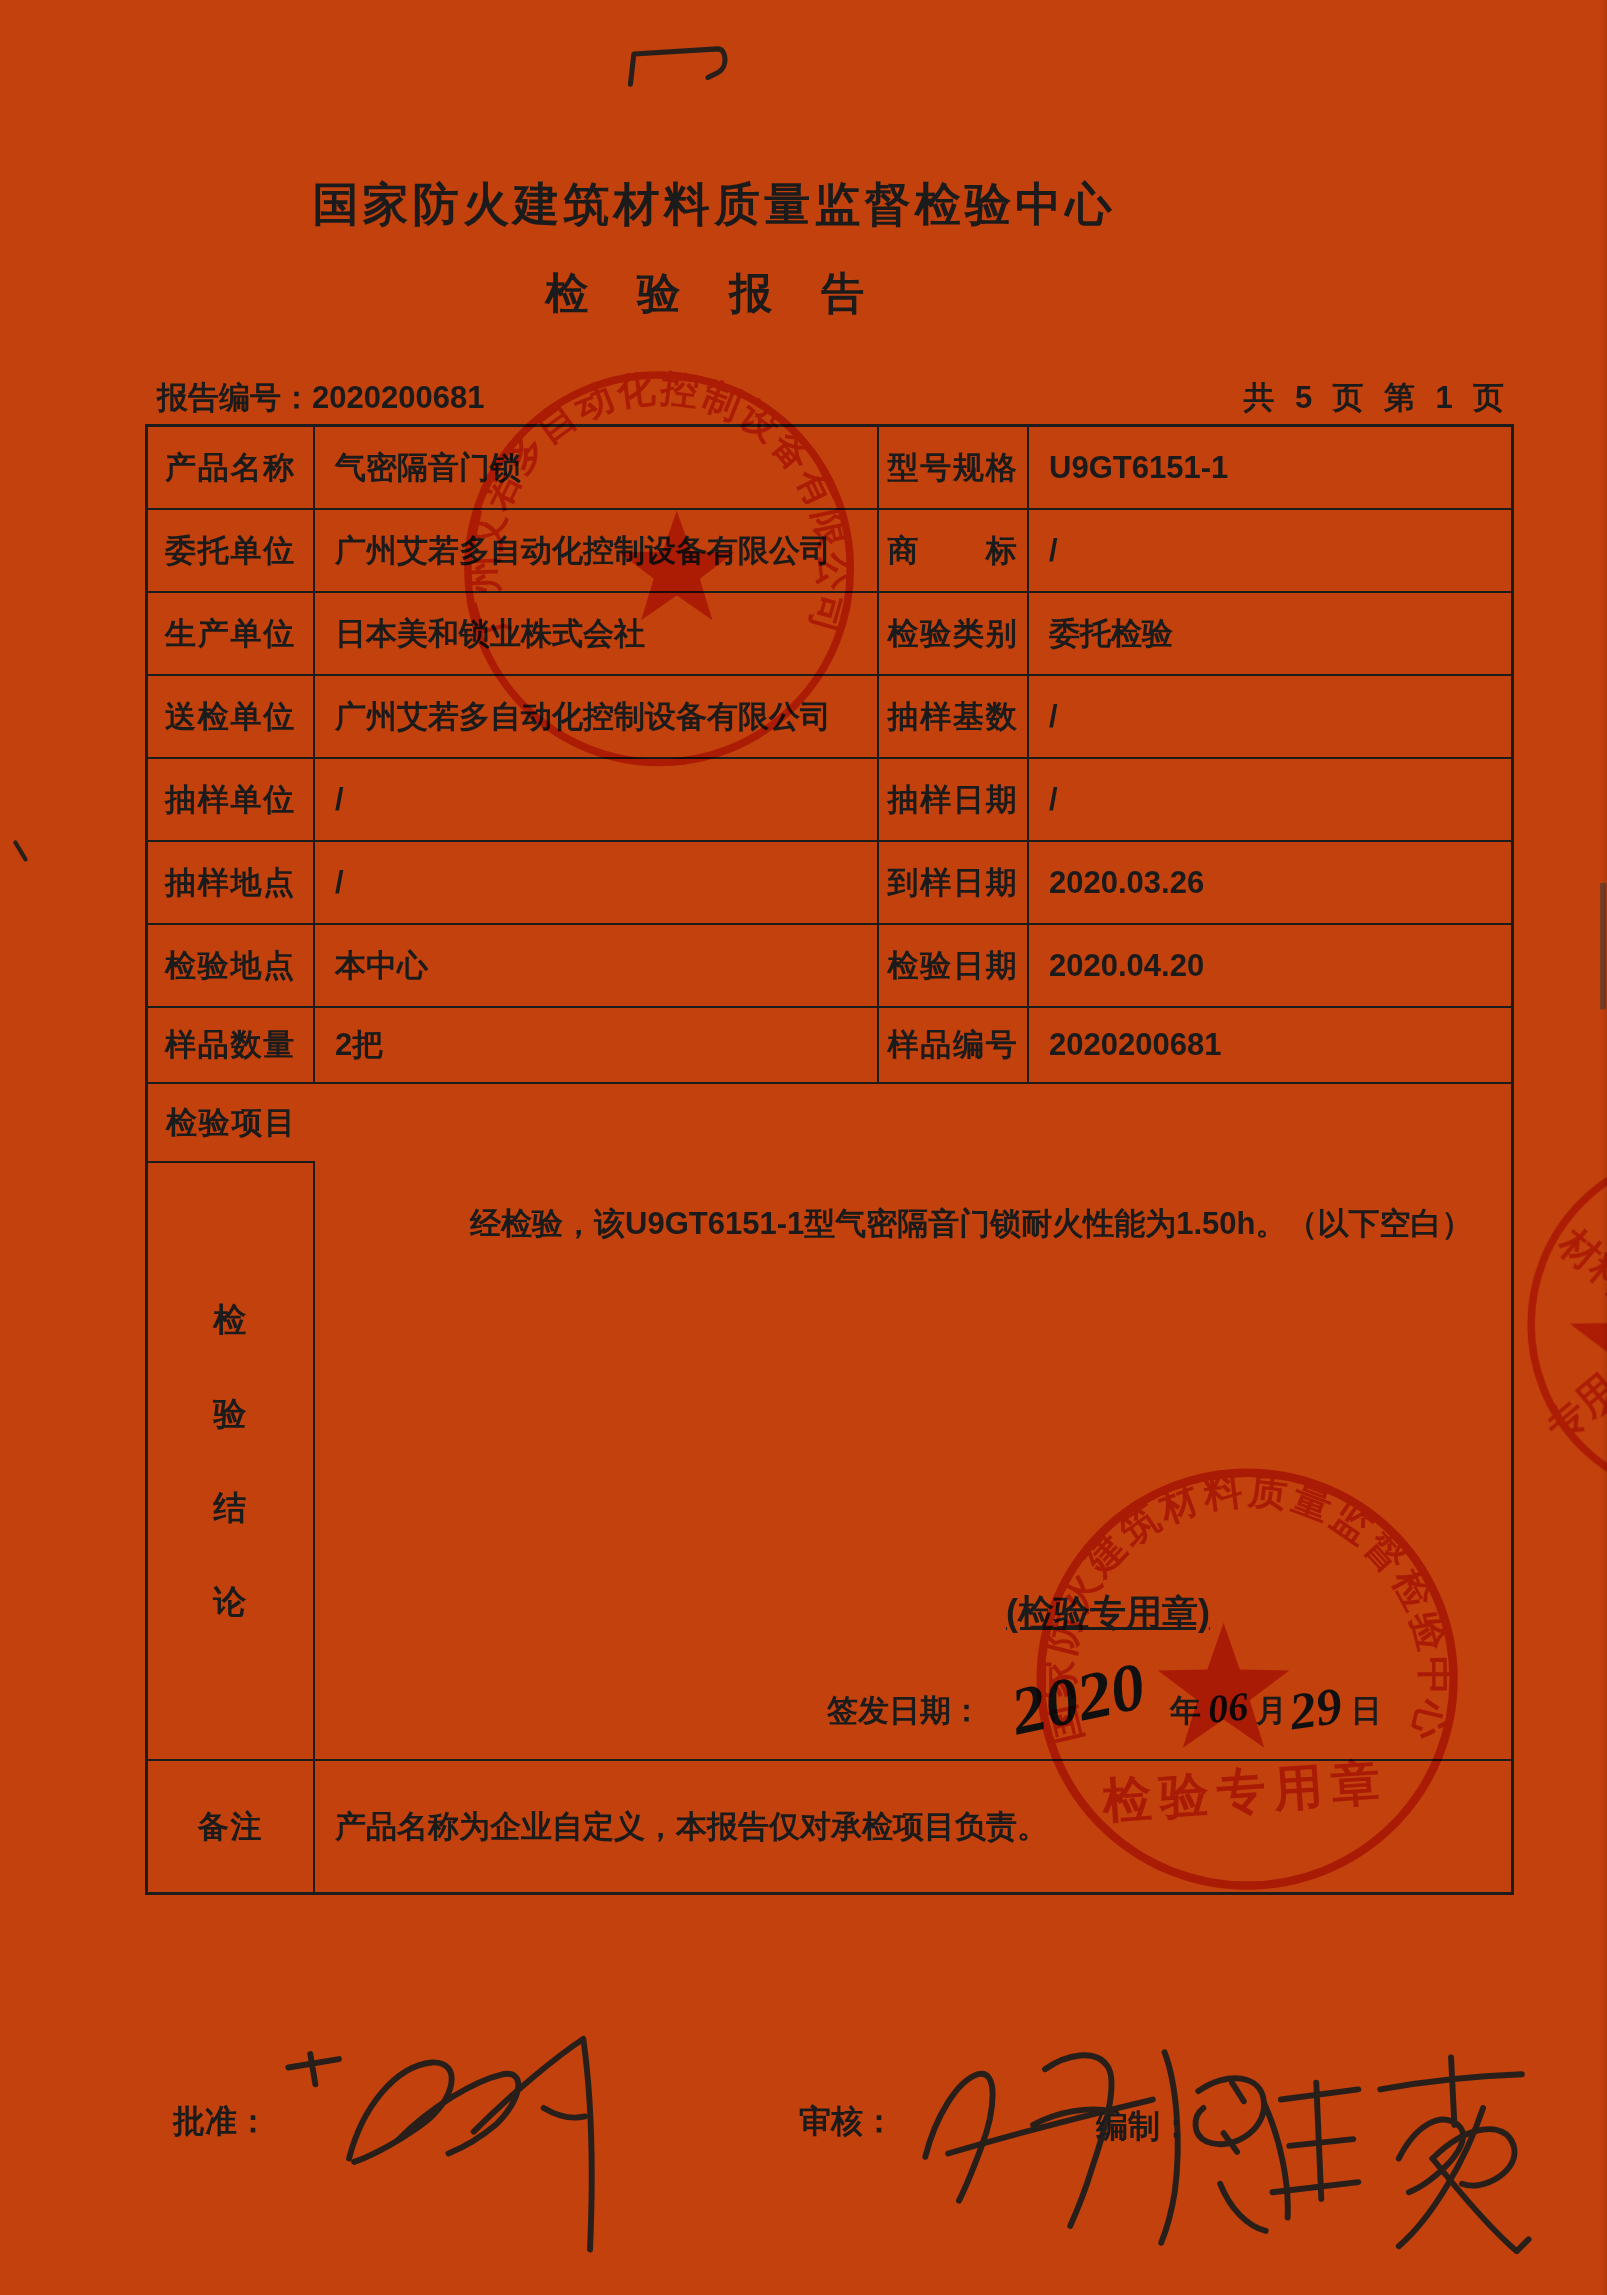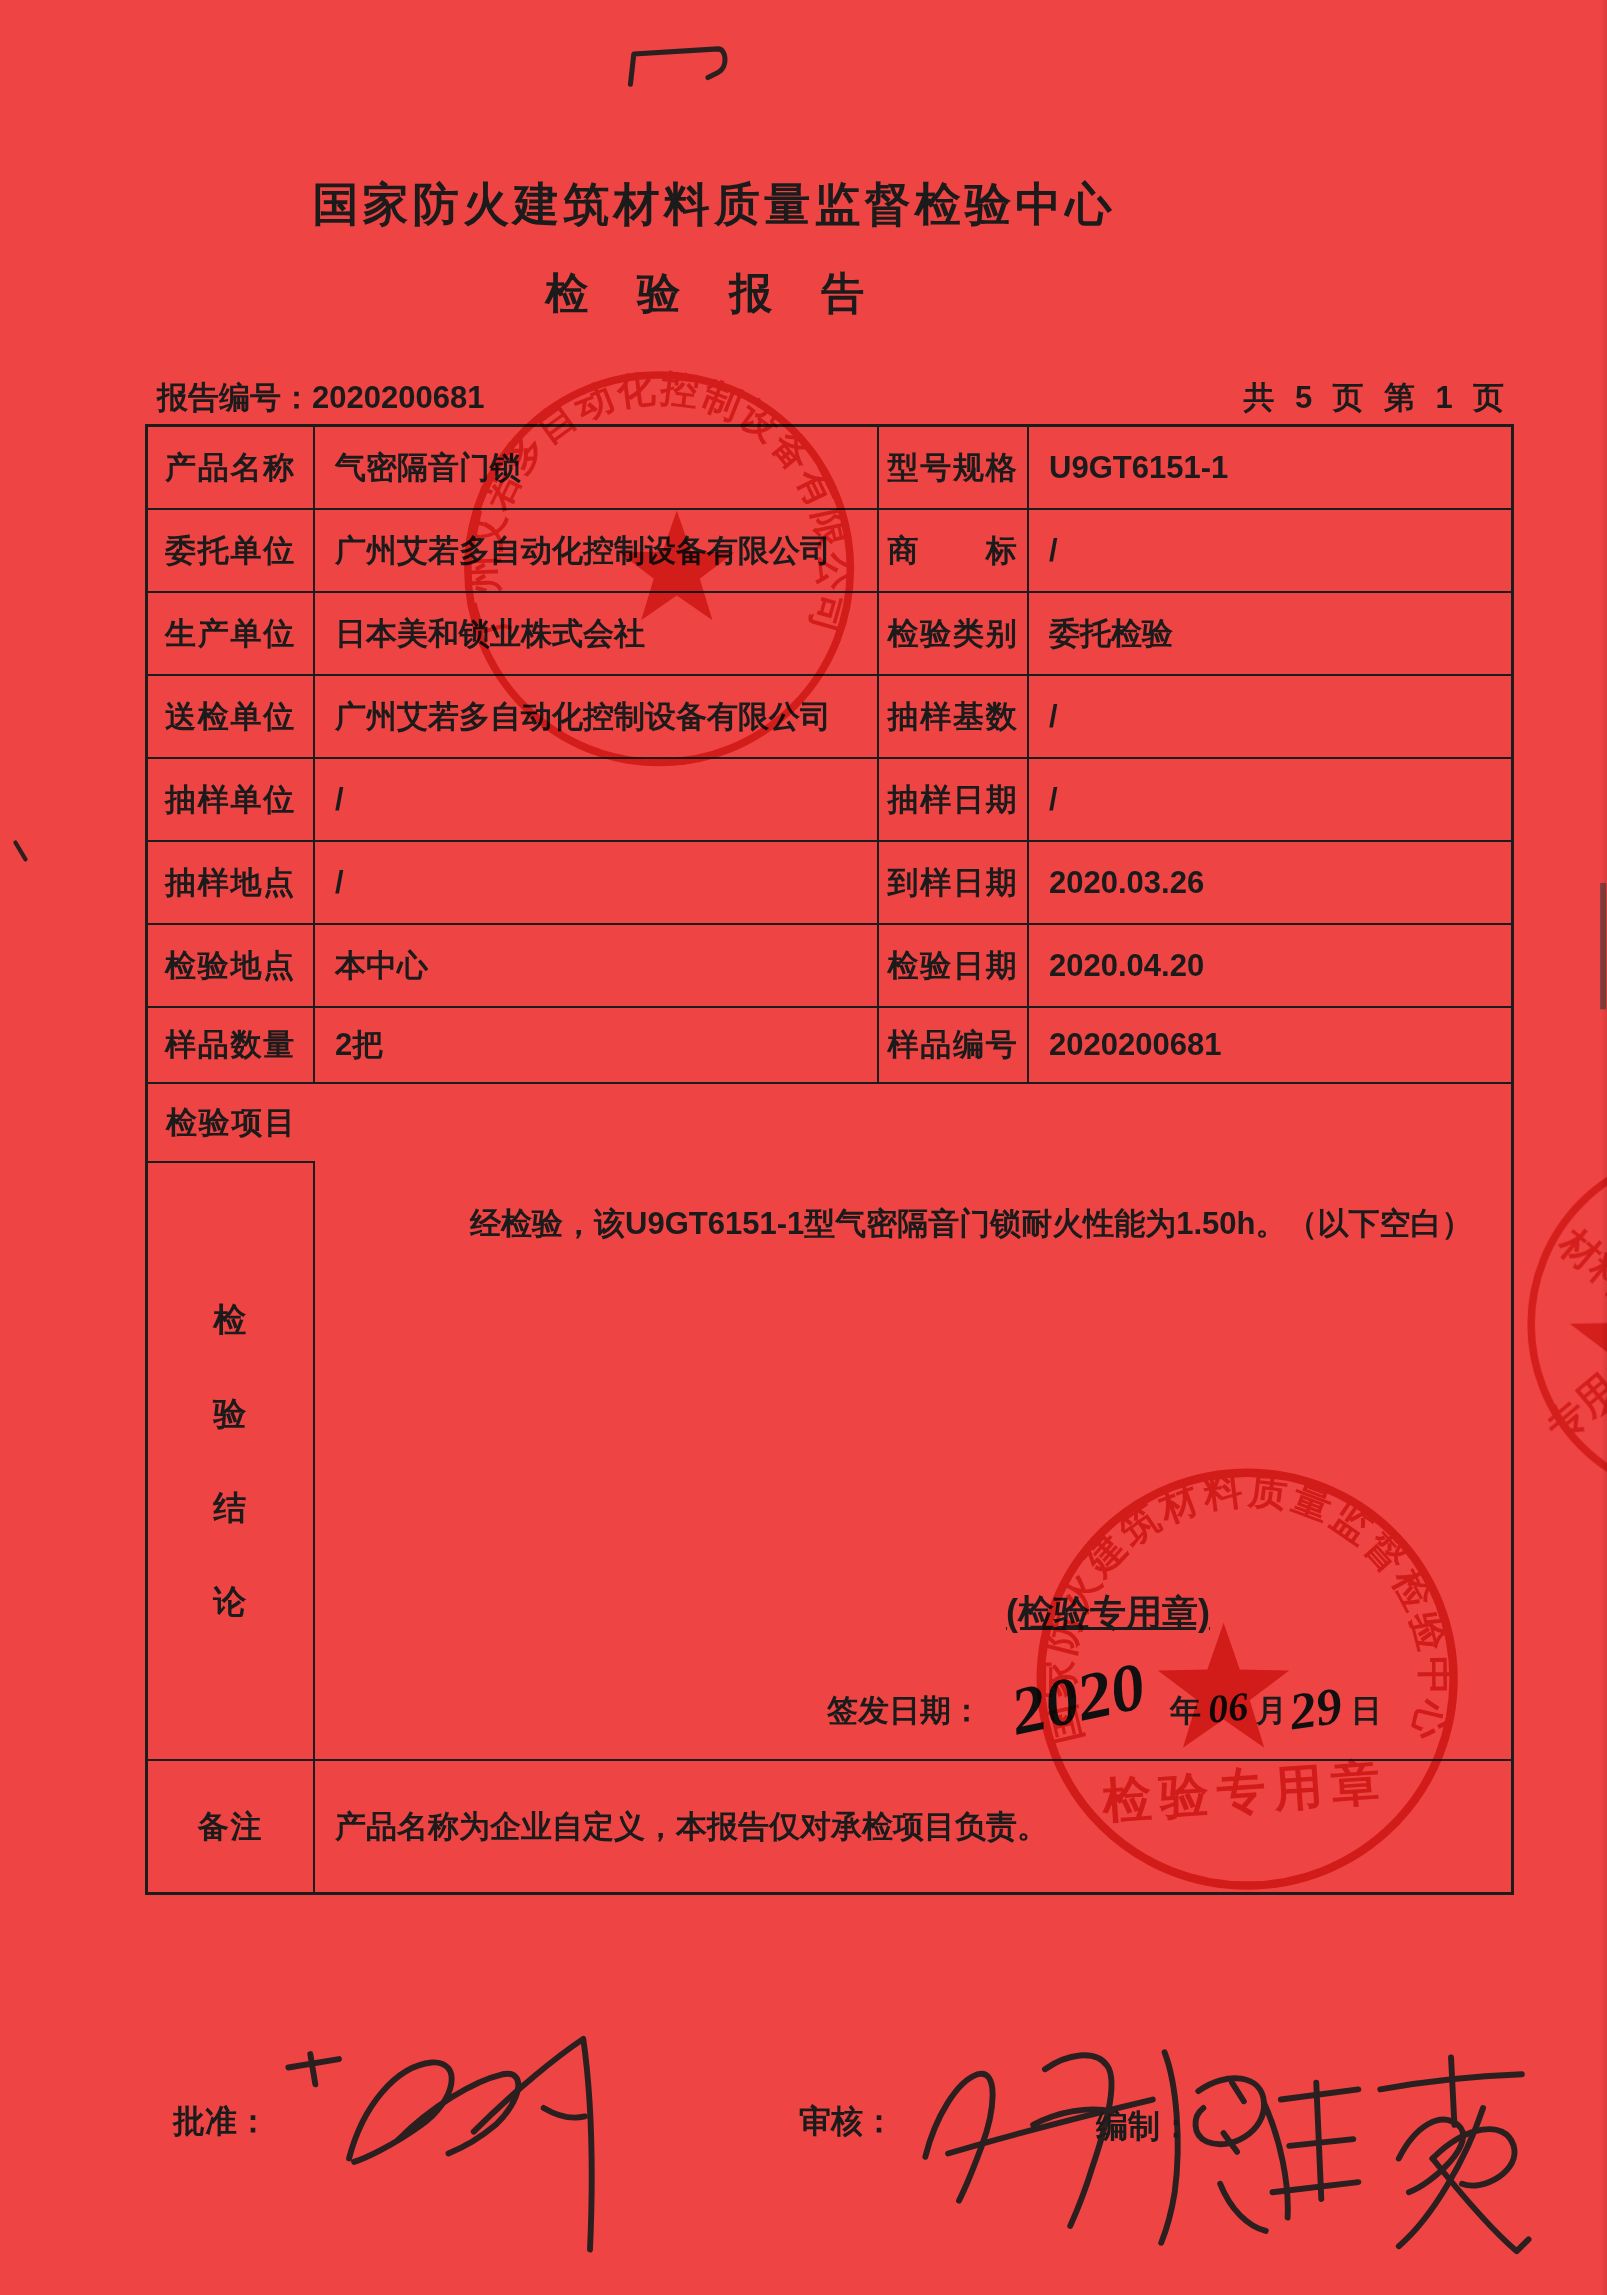--- a/index.html
+++ b/index.html
@@ -1,16 +1,16 @@
 <!DOCTYPE html>
 <html style="font-size:13.5px"><head>
 <meta charset="utf-8">
 <style>
   html,body{margin:0;padding:0;background:#e8e6e2;}
-  .page{position:relative;width:1608px;height:2295px;margin:0 auto;background:#ef4444;
+  .page{position:relative;width:1608px;height:2295px;margin:0 auto;background:#c2410c;
         overflow:hidden;font-family:"Liberation Sans","DejaVu Sans",sans-serif;color:#1b1b1b;}
   .center-name{position:absolute;left:63px;top:174px;width:1302px;text-align:center;
         font-size:46px;font-weight:700;letter-spacing:4.2px;white-space:nowrap;}
   .doc-title{position:absolute;left:63px;top:265px;width:1302px;text-align:center;
         font-size:43px;font-weight:700;letter-spacing:18.5px;white-space:nowrap;}
   .report-no{position:absolute;left:157px;top:377px;font-size:31px;font-weight:700;white-space:nowrap;}
   .page-info{position:absolute;right:98px;top:377px;font-size:31px;font-weight:700;letter-spacing:5.9px;white-space:nowrap;}
 
   .tbl{position:absolute;left:145px;top:424px;width:1363px;border:3.4px solid #1c1c1c;}
   .tr{display:grid;grid-template-columns:167px 564px 150px 1fr;}

